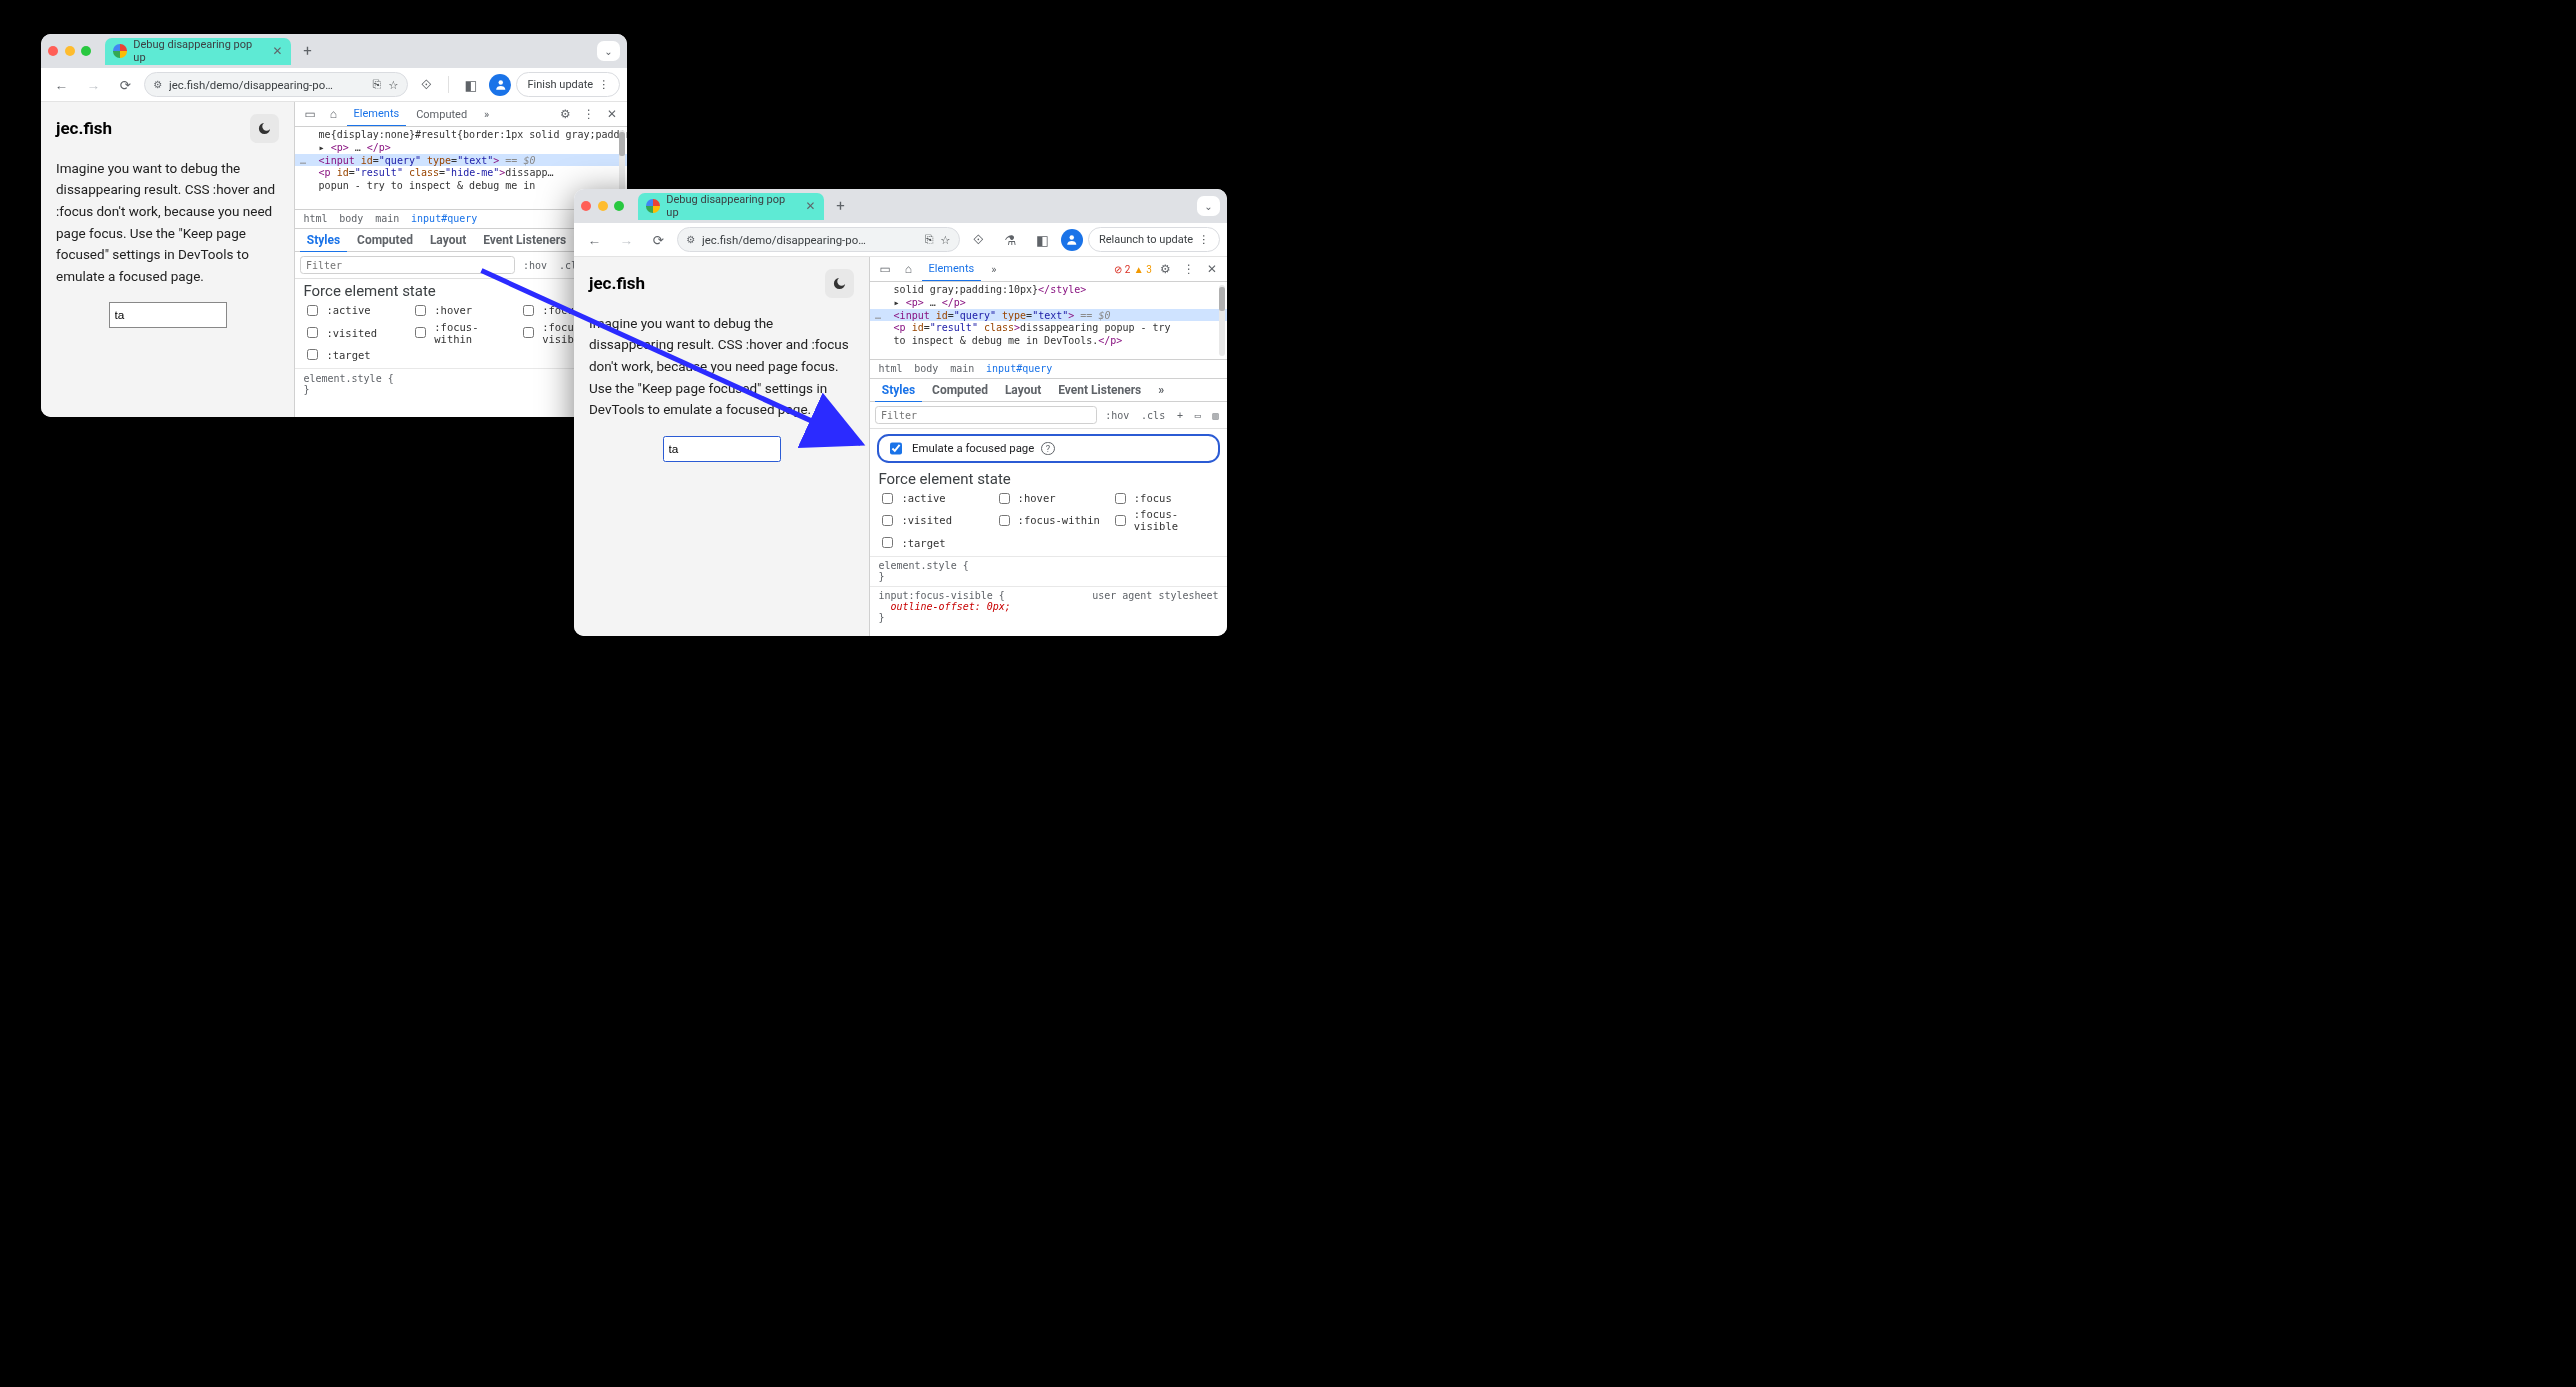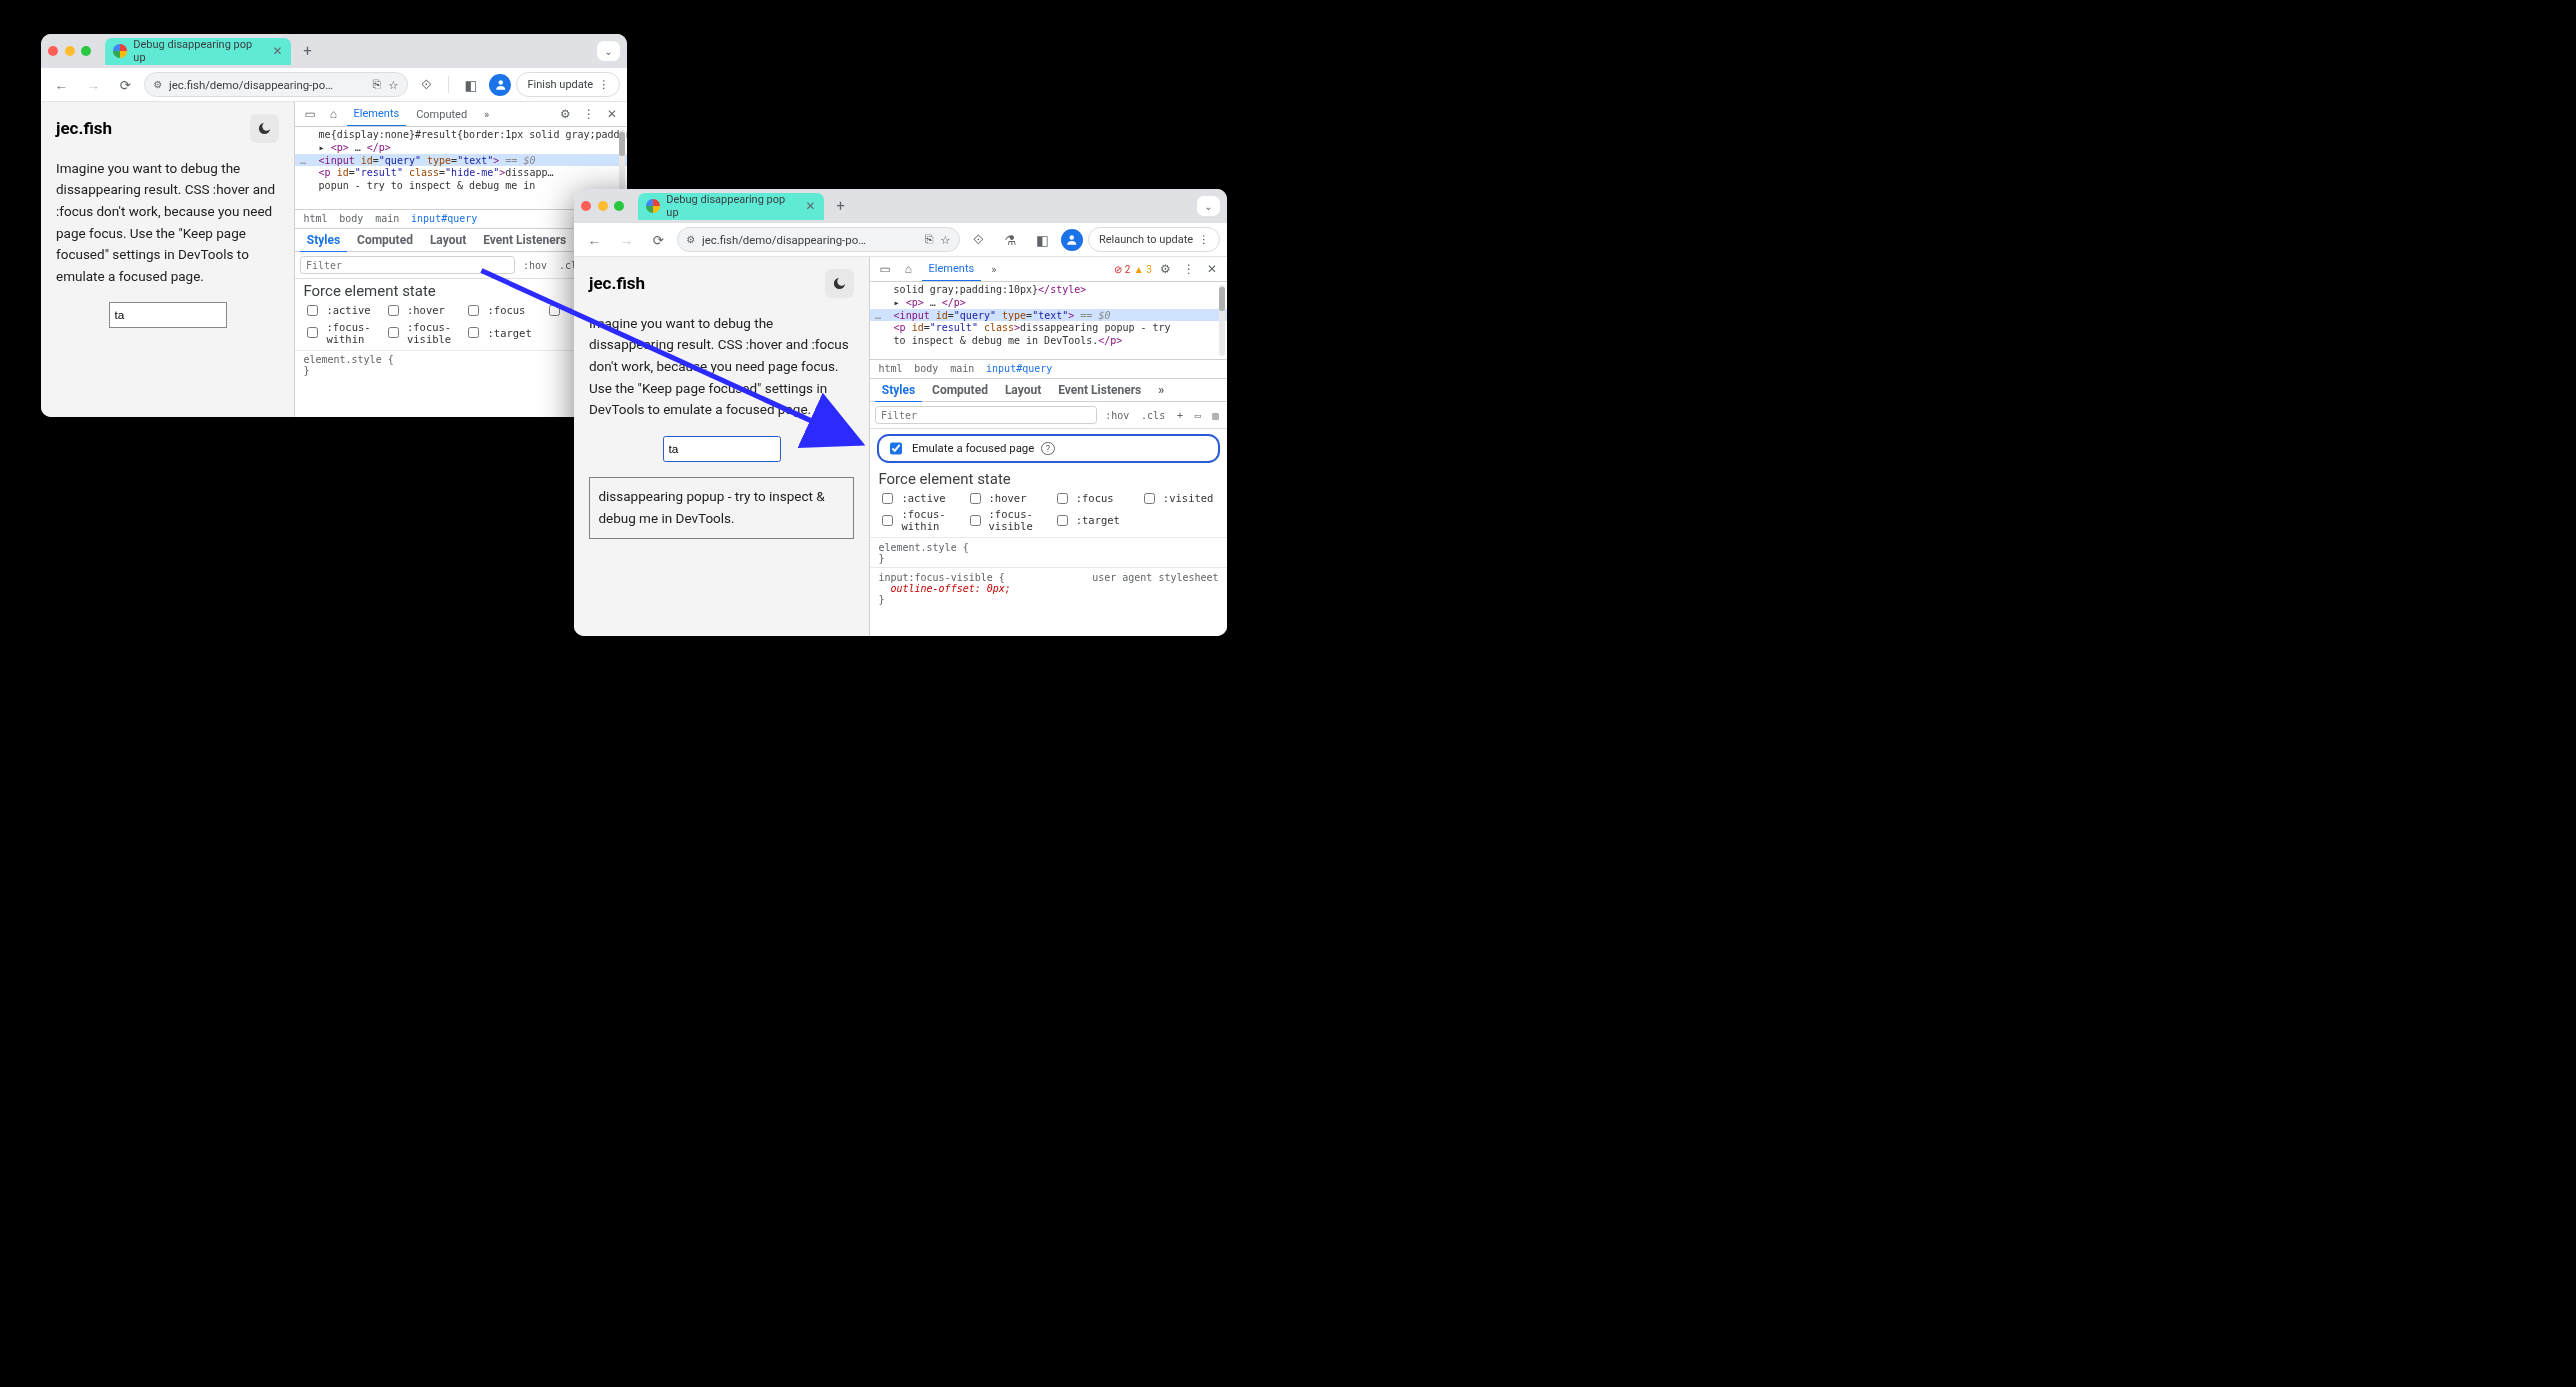--- a/index.html
+++ b/index.html
@@ -191,21 +191,21 @@
     border-radius:11.8px;
     padding:3.4px 6.8px;
     display:flex; align-items:center; gap:6.8px;
     font-size:11.4px; color:#202124;
   }
   .emulate-row input { accent-color:#1a73e8; width:12.7px; height:12.7px;}
   .help { width:13.5px;height:13.5px;border:1.2px solid #5f6368;border-radius:50%;display:flex;align-items:center;justify-content:center;font-size:9.3px;color:#5f6368;}
 
   .force-title { font-size:15px; color:#3c4043; padding:3.4px 8.4px 1.7px;}
   .force-grid {
-    display:grid; grid-template-columns:1fr 1fr 1fr 1fr; gap:1.7px 8.4px;
+    display:grid; grid-template-columns:1fr 1fr 1fr; gap:1.7px 8.4px;
     padding:0 8.4px 5px;
     font-family: Menlo, Consolas, monospace; font-size:10.5px; color:#333;
   }
   .force-grid label { display:flex; align-items:center; gap:5px;}
   .force-grid input { width:11px; height:11px;}
 
   .css-block {
     font-family: Menlo, Consolas, monospace; font-size:10px; color:#5f6368;
     padding:3.4px 8.4px; border-top:0.8px solid #e8e8e8;
   }
@@ -400,21 +400,20 @@
       <div class="site-header">
         <span class="site-title">jec.fish</span>
         <div class="dark-btn">
           <svg width="15" height="15" viewBox="0 0 24 24">
               <path fill="#333" d="M21 12.8A9 9 0 1111.2 3a7 7 0 109.8 9.8z"></path>
             </svg>
         </div>
       </div>
       <p>Imagine you want to debug the dissappearing result. CSS :hover and :focus don't work, because you need page focus. Use the "Keep page focused" settings in DevTools to emulate a focused page.</p>
       <input type="text" value="ta" style="">
-      <div class="result-box">dissappearing popup - try to inspect &amp; debug me in DevTools.</div>
     </div>
     <div class="devtools">
       <div class="dt-tabs">
         <div class="dt-icn">▭</div>
         <div class="dt-icn">⌂</div>
         <div class="dt-tab active">Elements</div>
         <div class="dt-tab">»</div>
         <div class="spacer"></div>
         <span class="badge-err">⊘ <span>2</span></span>
         <span class="badge-warn">▲ <span>3</span></span>

